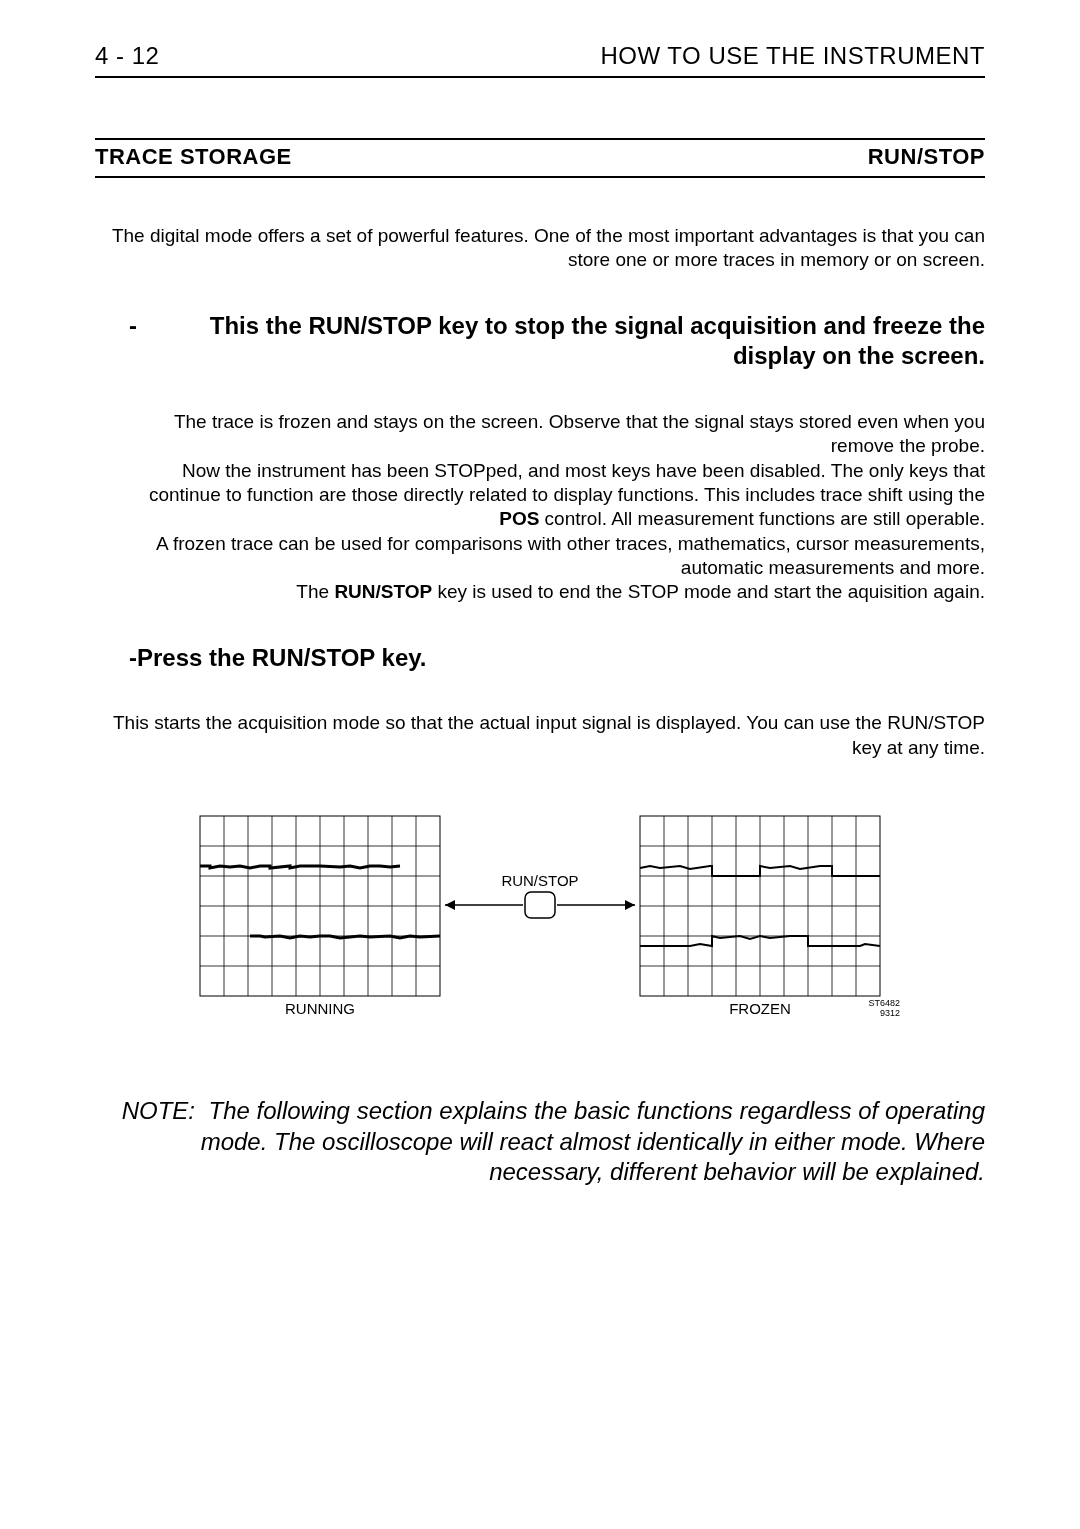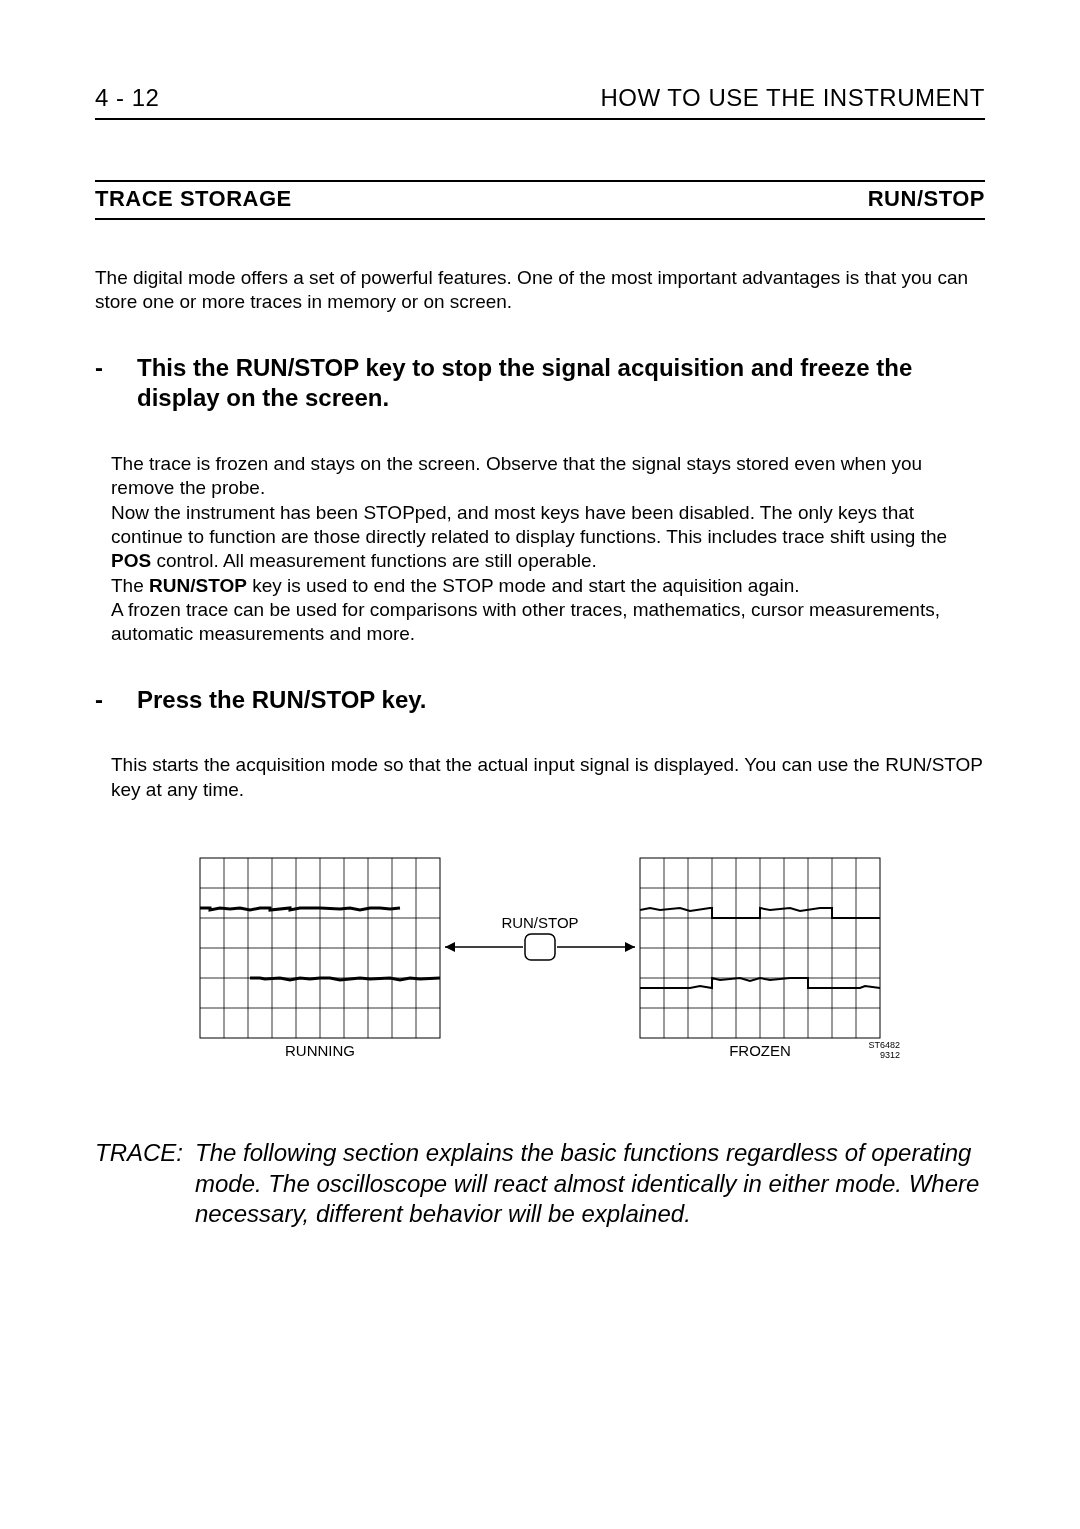--- a/index.html
+++ b/index.html
@@ -6,22 +6,23 @@
     margin: 0;
     padding: 0;
     background: #fff;
     font-family: Arial, Helvetica, sans-serif;
     color: #000;
   }
   .page {
     width: 1080px;
     height: 1529px;
     box-sizing: border-box;
-    padding: 84px 95px 60px 95px;
+    padding: 42px 95px 60px 95px;
     position: relative;
+    text-align: right;
   }
   .top-header {
     display: flex;
     justify-content: space-between;
     font-size: 24px;
     border-bottom: 2px solid #000;
     padding-bottom: 6px;
     letter-spacing: 0.5px;
   }
   .section-header {
@@ -94,24 +95,24 @@
   <div class="instr-row">
     <span class="instr-dash">-</span>
     <span>This the RUN/STOP key to stop the signal acquisition and freeze the display on the screen.</span>
   </div>
 
   <div class="para-block">
     <p>The trace is frozen and stays on the screen. Observe that the signal stays stored even when you remove the probe.</p>
     <p>
       <span>Now the instrument has been STOPped, and most keys have been disabled. The only keys that continue to function are those directly related to display functions. This includes trace shift using the </span><b>POS</b><span> control. All measurement functions are still operable.</span>
     </p>
+    <p>A frozen trace can be used for comparisons with other traces, mathematics, cursor measurements, automatic measurements and more.</p>
     <p>
       <span>The </span><b>RUN/STOP</b><span> key is used to end the STOP mode and start the aquisition again.</span>
     </p>
-    <p>A frozen trace can be used for comparisons with other traces, mathematics, cursor measurements, automatic measurements and more.</p>
   </div>
 
   <div class="instr-row">
     <span class="instr-dash">-</span>
     <span>Press the RUN/STOP key.</span>
   </div>
 
   <p class="para-block">This starts the acquisition mode so that the actual input signal is displayed. You can use the RUN/STOP key at any time.</p>
 
   <div class="figure">
@@ -185,17 +186,17 @@
       </g>
 
       <text x="160" y="208" font-size="15" text-anchor="middle" font-family="Arial">RUNNING</text>
       <text x="600" y="208" font-size="15" text-anchor="middle" font-family="Arial">FROZEN</text>
       <text x="740" y="200" font-size="9" text-anchor="end" font-family="Arial">ST6482</text>
       <text x="740" y="210" font-size="9" text-anchor="end" font-family="Arial">9312</text>
     </svg>
   </div>
 
   <div class="note-row">
-    <span class="note-label">TRACE:</span>
+    <span class="note-label">NOTE:</span>
     <span>The following section explains the basic functions regardless of operating mode. The oscilloscope will react almost identically in either mode. Where necessary, different behavior will be explained.</span>
   </div>
 
 </div>
 
 </body></html>

